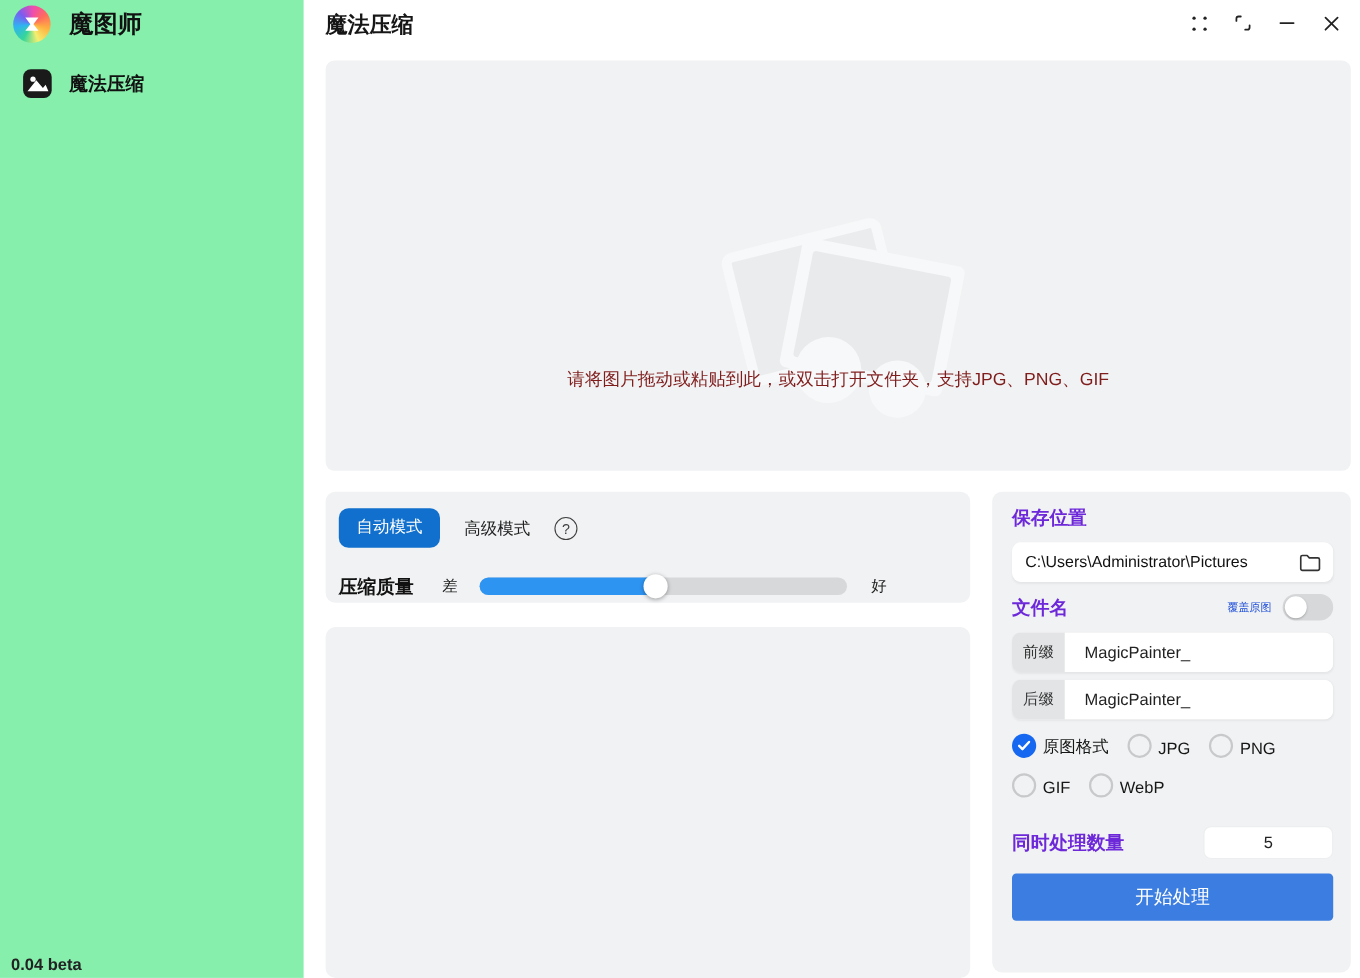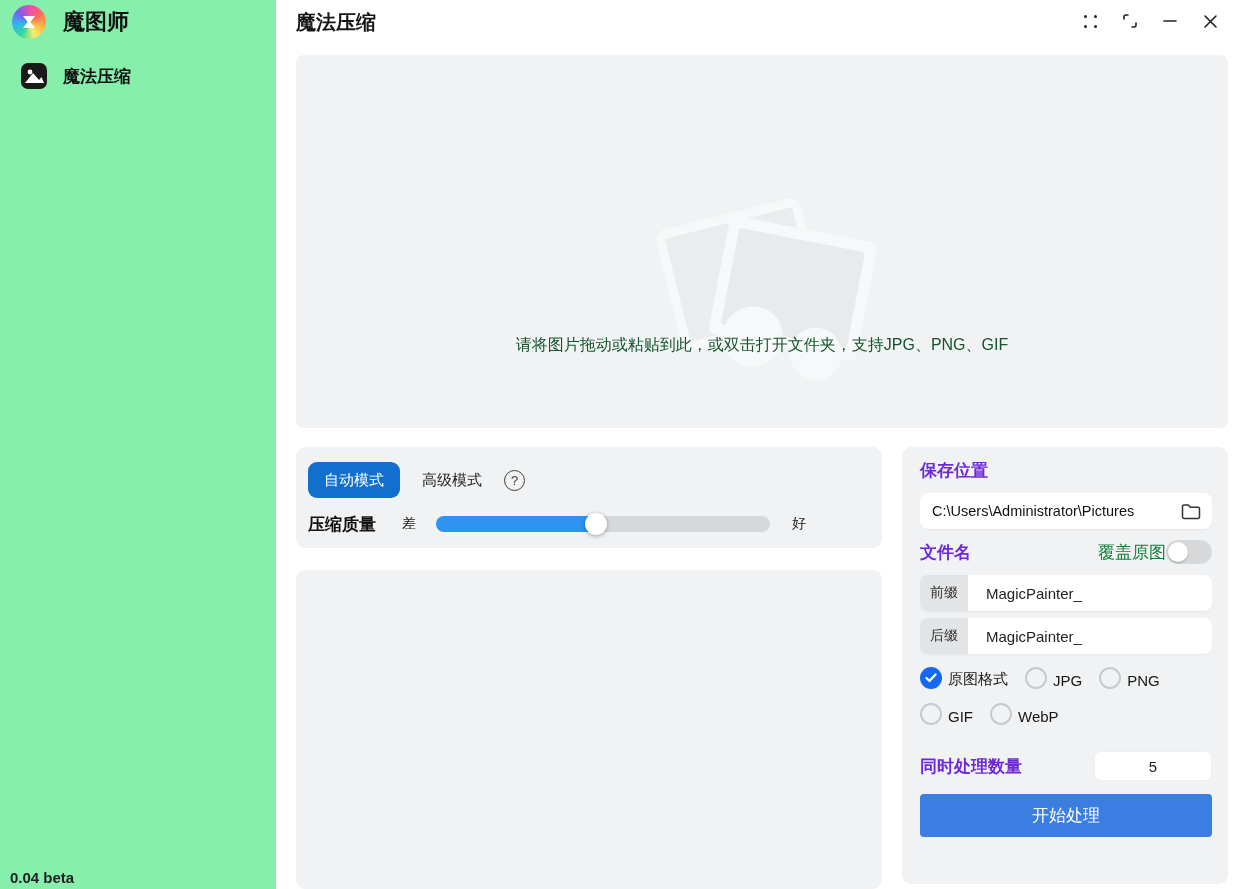--- a/index.html
+++ b/index.html
@@ -23,55 +23,55 @@
   .win-controls { position:absolute; right:6px; top:4px; display:flex; }
   .win-btn { width:40px; height:34px; display:flex; align-items:center; justify-content:center; cursor:pointer; }
   .dots { display:grid; grid-template-columns:3px 3px; gap:7px; }
   .dots i { width:3px; height:3px; border-radius:50%; background:#222; }
 
   
   .dropzone { position:absolute; left:296px; top:55px; width:932px; height:373px;
     background:#f1f2f3; border-radius:8px; cursor:pointer; }
   .watermark { position:absolute; left:50%; top:128px; transform:translateX(-50%); opacity:.75; }
   .drop-hint { position:absolute; left:0; right:0; top:280px; text-align:center;
-    font-size:16px; color:#14532d; }
+    font-size:16px; color:#7f1d1d; }
 
   
   .panel { background:#f1f2f3; border-radius:9px; position:absolute; }
   .mode-panel { left:296px; top:447px; width:586px; height:101px; padding:15px 4px 0 12px; }
   .queue-panel { left:296px; top:570px; width:586px; height:319px; }
   .save-panel { left:902px; top:447px; width:326px; height:437px; padding:12px 16px 0 18px;
     display:flex; flex-direction:column; }
 
   
   .tab-row { display:flex; align-items:center; gap:22px; height:36px; }
   .tab-active { height:36px; line-height:36px; padding:0 16px; border-radius:9px;
     background:#1170cd; color:#fff; font-size:15px; cursor:pointer; }
   .tab-plain { font-size:15px; color:#222; cursor:pointer; }
   .help-circle { width:21px; height:21px; border:1.5px solid #404040; border-radius:50%;
     display:flex; align-items:center; justify-content:center; font-size:13px; color:#404040; cursor:pointer; }
-  .slider-row { display:flex; align-items:center; margin-top:9px; height:34px; }
+  .slider-row { display:flex; align-items:center; margin-top:18px; height:34px; }
   .quality-label { font-size:17px; font-weight:700; color:#111; }
   .minmax { font-size:14px; color:#222; }
   .min-l { margin-left:26px; }
   .max-l { margin-left:22px; }
   .slider { position:relative; width:334px; height:16px; border-radius:8px; background:#d6d8da;
     margin-left:20px; cursor:pointer; }
   .slider-fill { position:absolute; left:0; top:0; bottom:0; border-radius:8px; background:#2d94f2; }
   .slider-thumb { position:absolute; top:-3px; width:22px; height:22px; border-radius:50%;
     background:#fff; box-shadow:0 1px 4px rgba(0,0,0,.35); cursor:grab; }
 
   
   .sec-title { font-size:17px; font-weight:700; color:#6d28d9; } .mt11 { margin-top:11px; } .mt7 { margin-top:7px; }
   .path-box { margin-top:11px; height:36px; background:#fff; border-radius:8px;
     display:flex; align-items:center; padding:0 11px 0 12px; box-shadow:0 1px 2px rgba(0,0,0,.05); }
   .path-input { flex:1; border:none; outline:none; background:transparent; font-size:14.5px;
     color:#111; font-family:"Liberation Sans", sans-serif; }
   .filename-row { margin-top:11px; display:flex; align-items:center; }
-  .overwrite-label { margin-left:auto; font-size:17px; color:#15803d; }
+  .overwrite-label { margin-left:auto; font-size:10px; color:#1d4ed8; margin-right:10px; }
   .toggle { width:46px; height:24px; border-radius:12px; background:#d6d8da; position:relative; cursor:pointer; }
   .toggle .knob { position:absolute; left:2px; top:2px; width:20px; height:20px; border-radius:50%;
     background:#fff; box-shadow:0 1px 2px rgba(0,0,0,.25); }
   .affix-row { height:36px; display:flex; border-radius:8px; overflow:hidden;
     box-shadow:0 1px 2px rgba(0,0,0,.05); }
   .affix-chip { width:48px; background:#e2e4e6; display:flex; align-items:center; justify-content:center;
     font-size:14px; color:#333; }
   .affix-input { flex:1; border:none; outline:none; background:#fff; padding:0 18px;
     font-size:15px; color:#222; font-family:"Liberation Sans", sans-serif; }
   .radio-row { display:flex; align-items:center; margin-top:12px; height:24px; gap:17px; }

